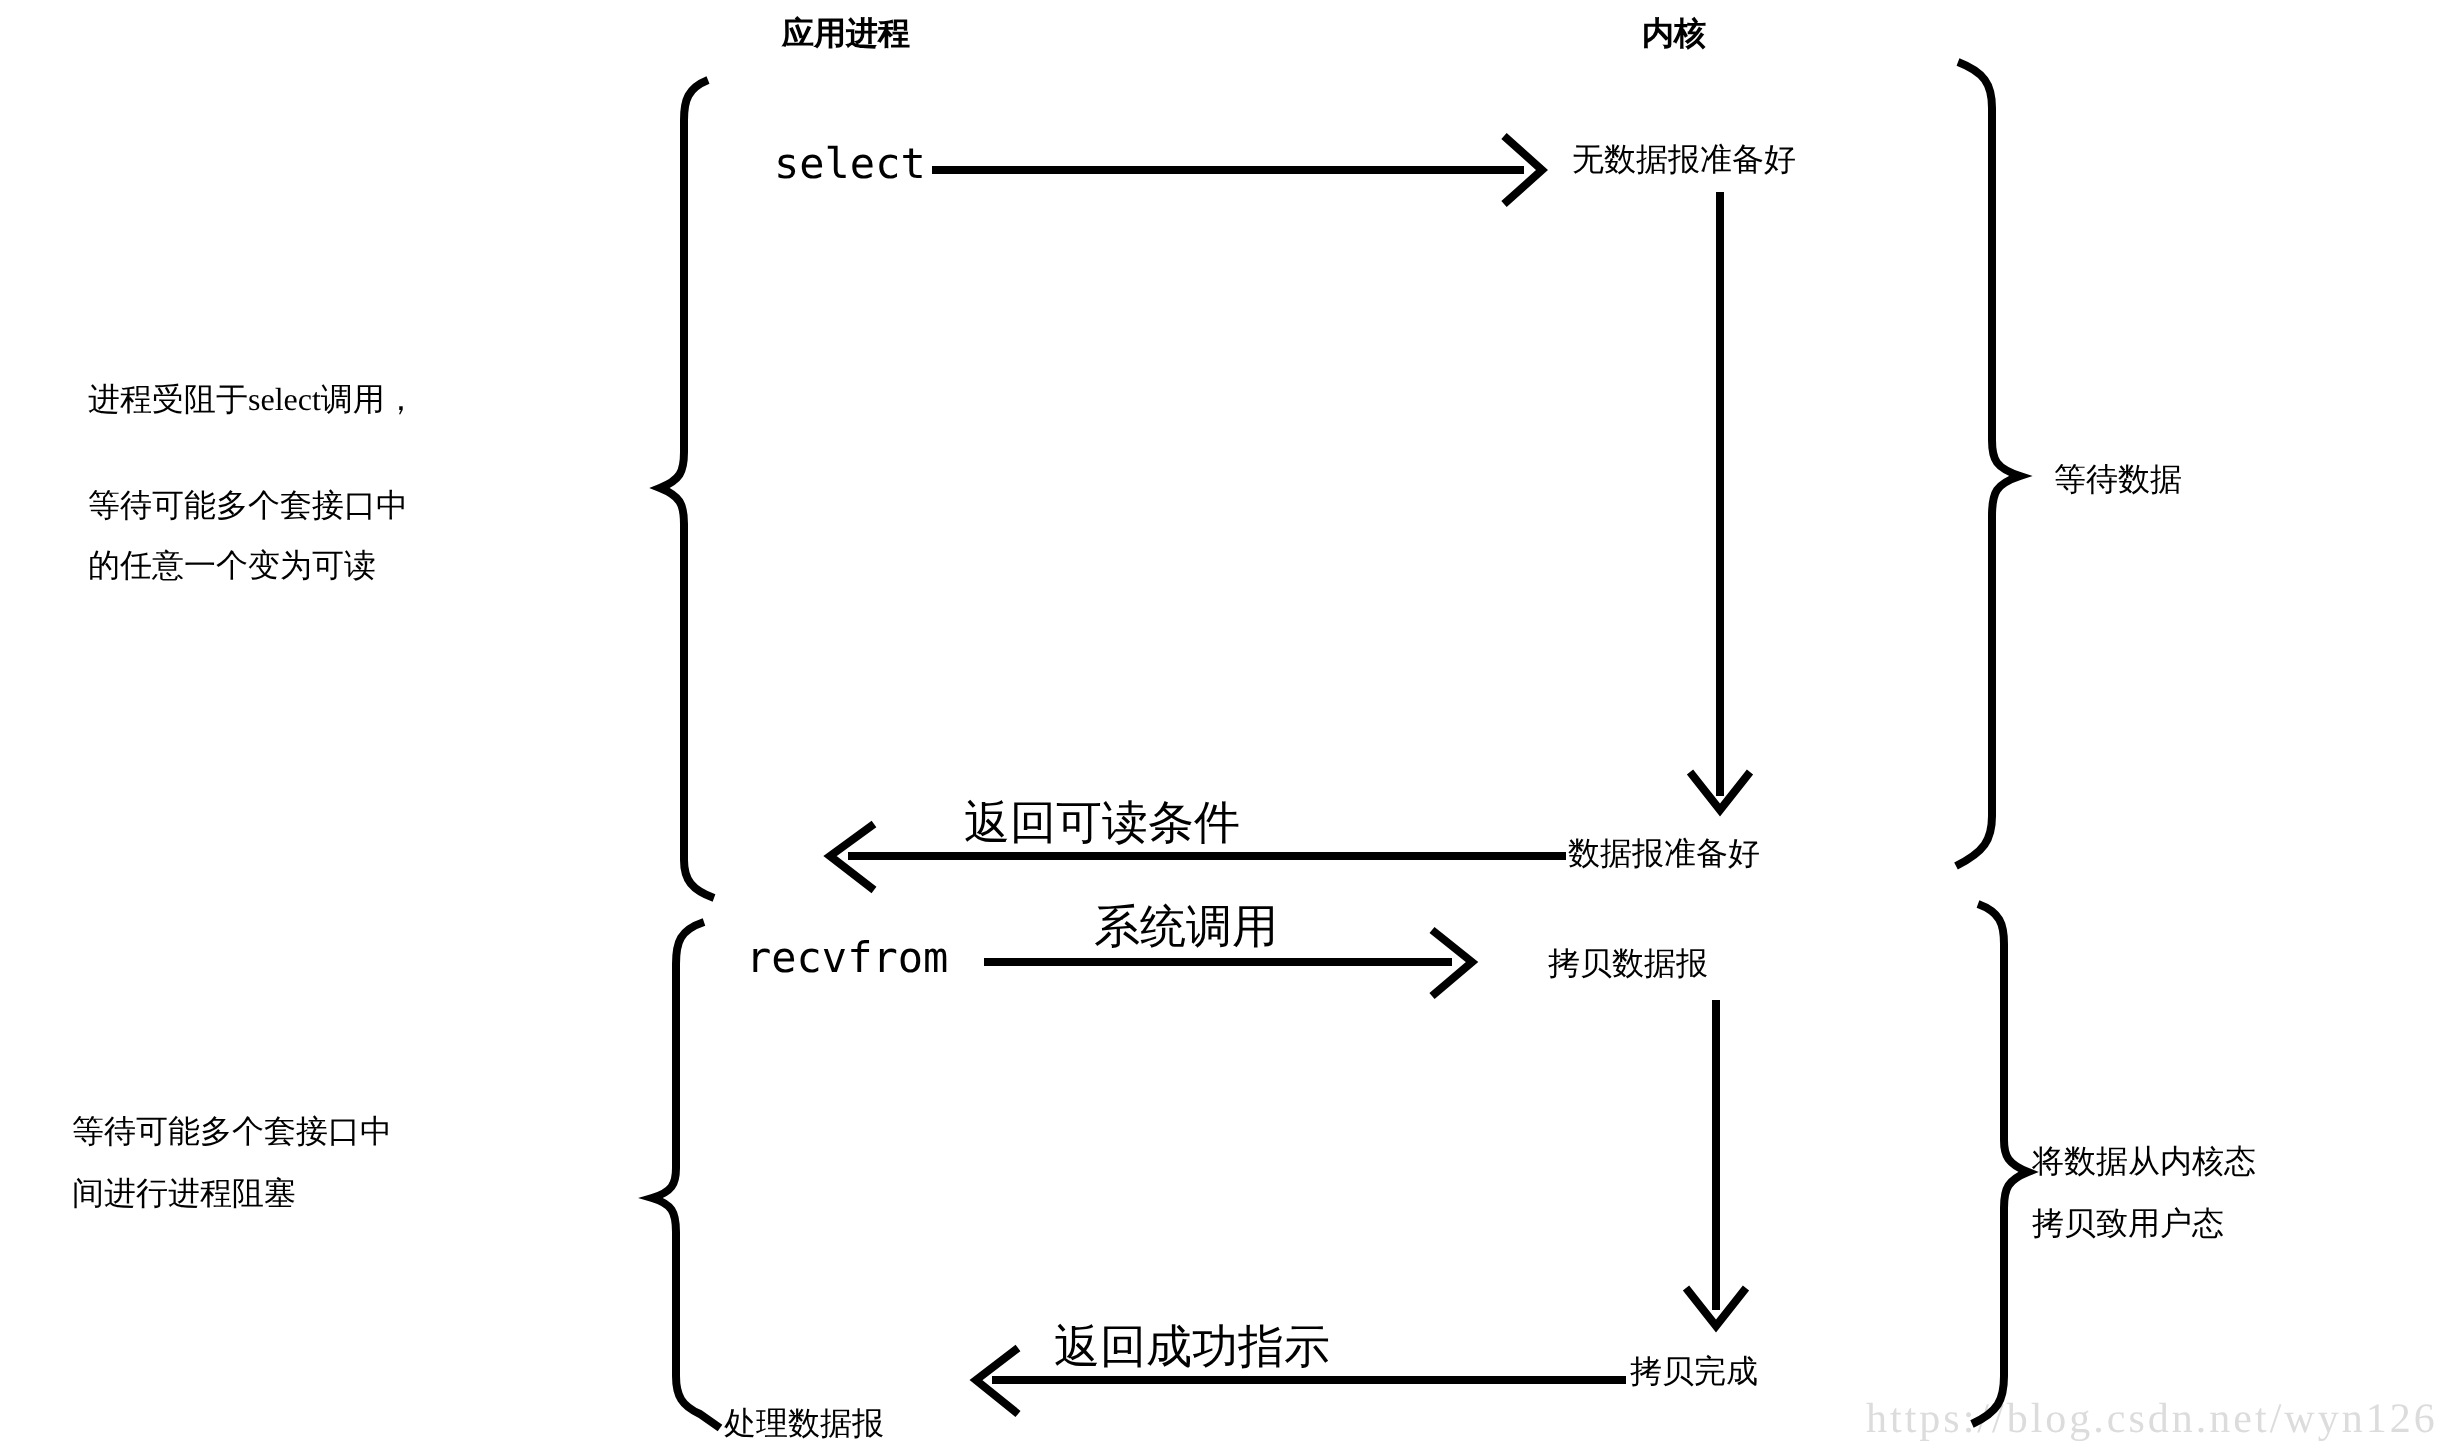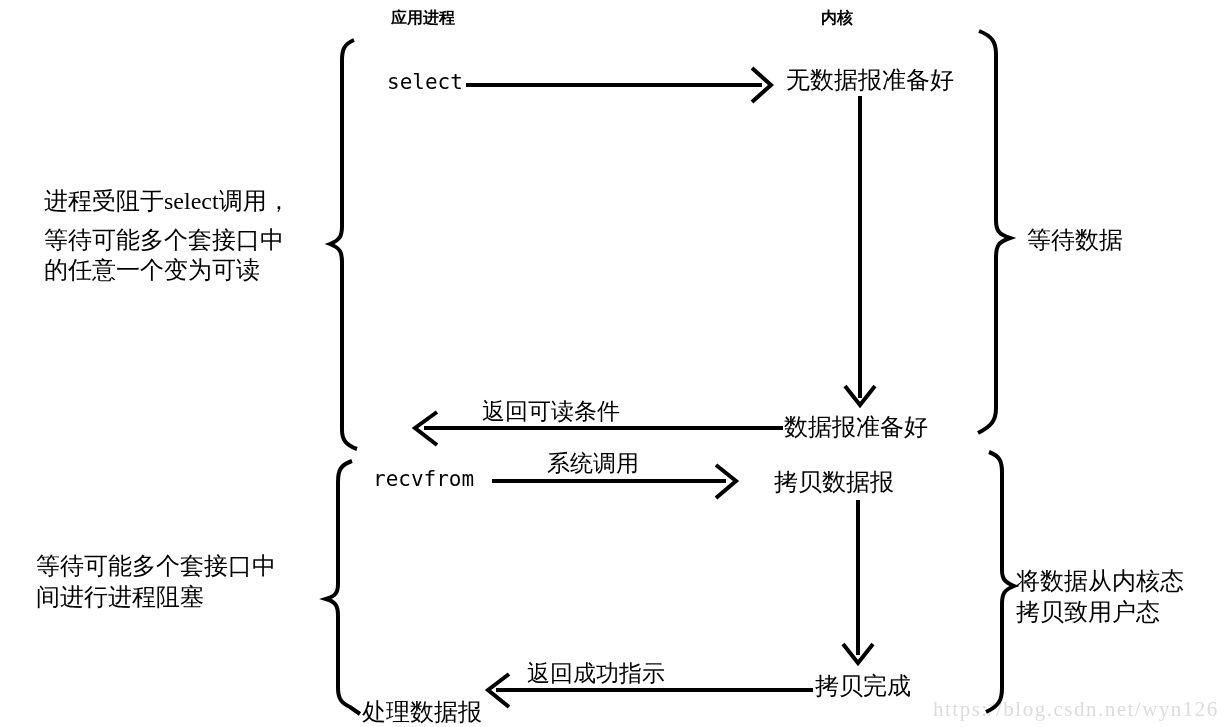--- a/index.html
+++ b/index.html
@@ -12,21 +12,21 @@
     width: 1229px;
     height: 727px;
     background: #ffffff;
     overflow: hidden;
     font-family: "Liberation Serif", "DejaVu Serif", serif;
     color: #000000;
   }
   .abs { position: absolute; white-space: nowrap; }
   .cjk {
     font-family: "Liberation Serif", "DejaVu Serif", serif;
-    font-size: 24px;
+    font-size: 16px;
     line-height: 27px;
   }
   .cjk-bold {
     font-family: "Liberation Serif", "DejaVu Serif", serif;
     font-size: 16px;
     font-weight: bold;
     line-height: 26px;
   }
   .mono {
     font-family: "DejaVu Sans Mono", "Liberation Mono", monospace;
@@ -109,21 +109,21 @@
   <div class="abs cjk" style="left:784px; top:414px;">数据报准备好</div>
   <div class="abs cjk" style="left:746px; top:469px;margin-left:28px;">拷贝数据报</div>
   <div class="abs cjk" style="left:815px; top:673px;">拷贝完成</div>
   <div class="abs cjk" style="left:362px; top:699px;">处理数据报</div>
 
   <div class="abs cjk arrow-label" style="left:482px; top:399px;">返回可读条件</div>
   <div class="abs cjk arrow-label" style="left:547px; top:451px;">系统调用</div>
   <div class="abs cjk arrow-label" style="left:527px; top:661px;">返回成功指示</div>
 
   <div class="abs cjk" style="left:44px; top:186px; line-height:30px;">
-    <span class="anno-line" style="margin-bottom:9px;">进程受阻于select调用，</span>
+    <span class="anno-line" style="margin-bottom:23px;">进程受阻于select调用，</span>
     <span class="anno-line">等待可能多个套接口中</span>
     <span class="anno-line">的任意一个变为可读</span>
   </div>
 
   <div class="abs cjk" style="left:36px; top:551px; line-height:31px;">
     <span class="anno-line">等待可能多个套接口中</span>
     <span class="anno-line">间进行进程阻塞</span>
   </div>
 
   <div class="abs cjk" style="left:1027px; top:227px;">等待数据</div>

